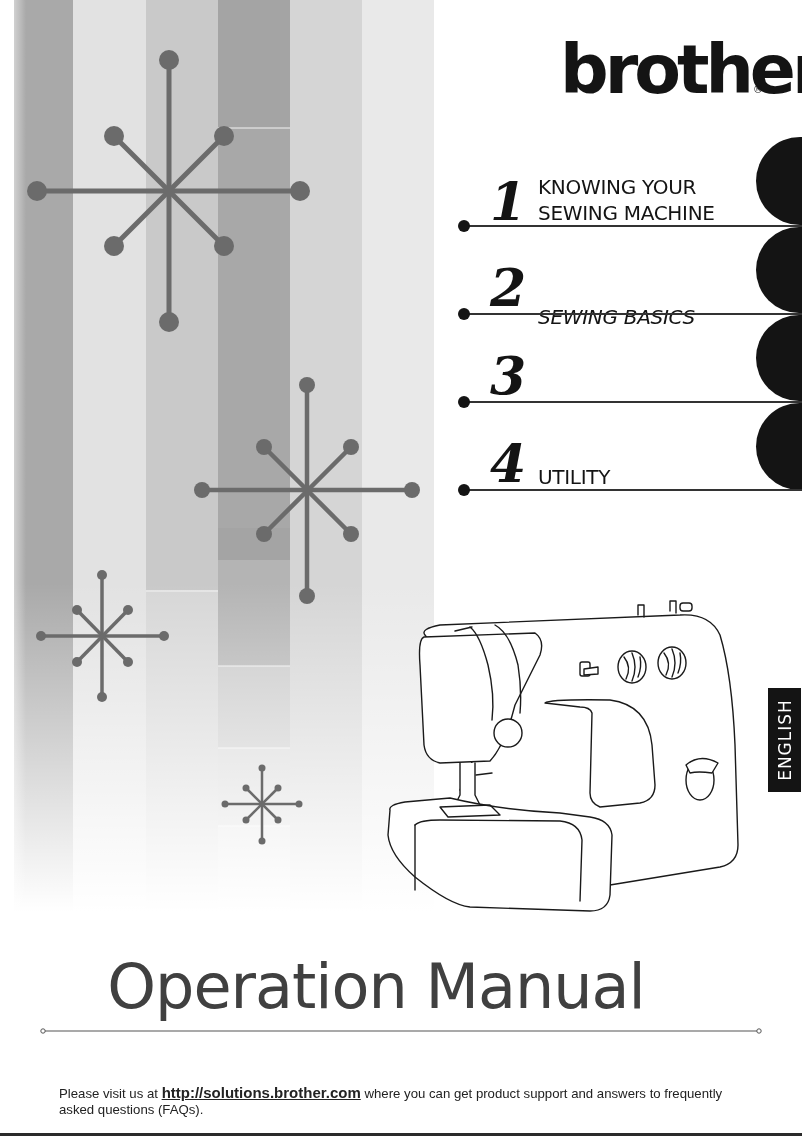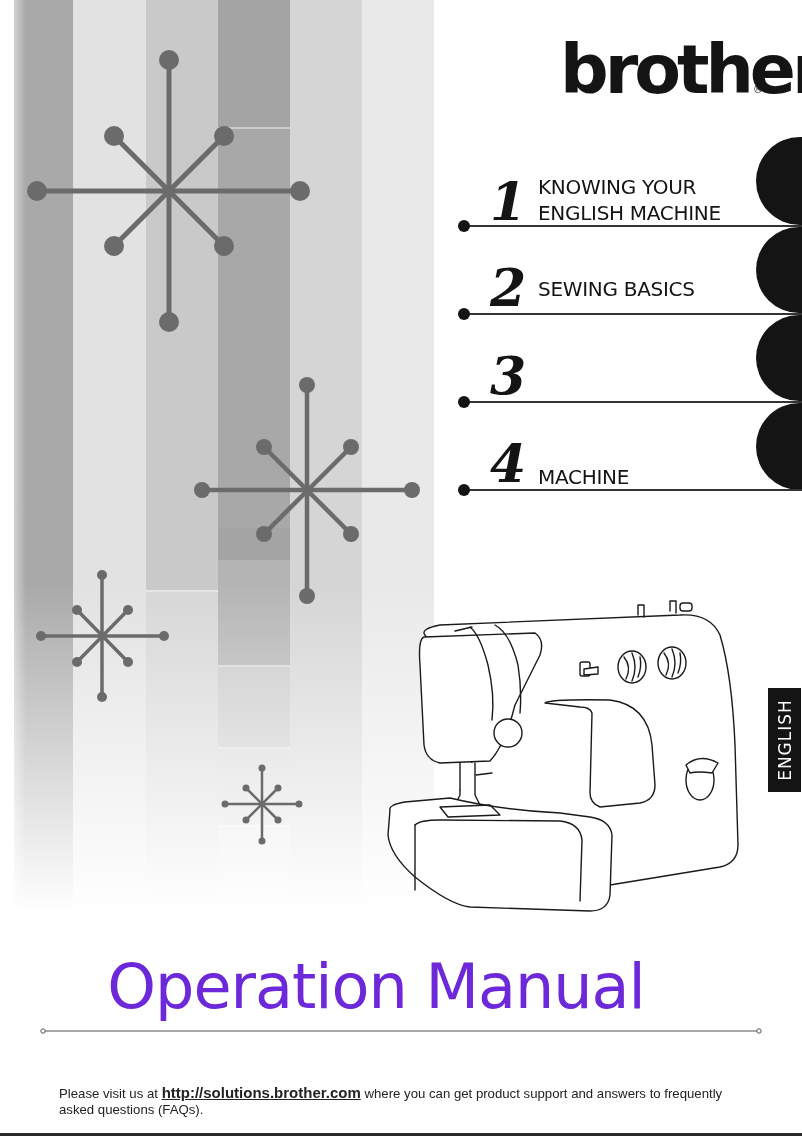--- a/index.html
+++ b/index.html
@@ -10,21 +10,21 @@
   #brand-reg { left: 753px; top: 84px; font-size: 10px; color: #141414; }
   .toc-row { position: absolute; left: 458px; width: 344px; height: 60px; }
   .toc-num { position: absolute; font-family: "DejaVu Serif", serif; font-weight: bold; font-style: italic; font-size: 52px; color: #141414; line-height: 1; }
   .toc-label { position: absolute; left: 80px; font-family: "DejaVu Sans", sans-serif; font-size: 20px; color: #141414; line-height: 26px; letter-spacing: -0.3px; text-align: center; }
   .toc-line { position: absolute; left: 8px; right: 0; height: 1.5px; background: #333; }
   .toc-dot { position: absolute; left: 0; width: 12px; height: 12px; border-radius: 50%; background: #141414; }
   .tab { position: absolute; left: 756px; width: 92px; border-radius: 46px 0 0 46px; background: #141414; }
   #english-tab { left: 768px; top: 688px; width: 33px; height: 104px; background: #141414; }
   #english-label { position: absolute; left: 50%; top: 50%; transform: translate(-50%, -50%) rotate(-90deg); color: #ffffff; font-size: 17px; letter-spacing: 1px; white-space: nowrap; }
   #machine { left: 380px; top: 595px; width: 370px; height: 320px; }
-  #title { left: 0; width: 752px; top: 956px; text-align: center; font-family: "DejaVu Sans", sans-serif; font-size: 62px; font-weight: normal; color: #6d28d9; letter-spacing: -1px; line-height: 1; }
+  #title { left: 0; width: 752px; top: 956px; text-align: center; font-family: "DejaVu Sans", sans-serif; font-size: 62px; font-weight: normal; color: #404040; letter-spacing: -1px; line-height: 1; }
   #title-rule { left: 40px; width: 722px; top: 1028px; height: 6px; }
   #footer-text { left: 59px; top: 1061px; width: 700px; font-family: "Liberation Sans", sans-serif; font-size: 13.2px; line-height: 16px; color: #222; margin-top: 24px; }
   #footer-link { font-weight: bold; font-size: 15px; color: #222; text-decoration: underline; }
   #bottom-bar { left: 0; top: 1133px; width: 802px; height: 3px; background: #2a2a2a; }
 </style>
 </head>
 <body>
 
 <svg id="bg-art" class="abs" viewBox="0 0 440 940" width="440" height="940">
   <defs>
@@ -121,38 +121,38 @@
 <div id="brand-reg" class="abs">®</div>
 
 <div class="tab" style="top:137px;height:88px;"></div>
 <div class="tab" style="top:227px;height:86px;"></div>
 <div class="tab" style="top:315px;height:86px;"></div>
 <div class="tab" style="top:403px;height:87px;"></div>
 
 <div class="toc-row" style="top:168px;">
   <span class="toc-num" style="left:32px;top:8px;">1</span>
   <span class="toc-label" style="top:6px;">KNOWING YOUR</span>
-  <span class="toc-label" style="top:32px;">ENGLISH MACHINE</span>
+  <span class="toc-label" style="top:32px;">SEWING MACHINE</span>
   <div class="toc-line" style="top:57px;"></div>
   <div class="toc-dot" style="top:52px;"></div>
 </div>
 <div class="toc-row" style="top:256px;">
   <span class="toc-num" style="left:32px;top:6px;">2</span>
-  <span class="toc-label" style="top:20px;">SEWING BASICS</span>
+  <span class="toc-label" style="top:48px;font-style:italic;">SEWING BASICS</span>
   <div class="toc-line" style="top:57px;"></div>
   <div class="toc-dot" style="top:52px;"></div>
 </div>
 <div class="toc-row" style="top:344px;">
   <span class="toc-num" style="left:32px;top:6px;">3</span>
   <div class="toc-line" style="top:57px;"></div>
   <div class="toc-dot" style="top:52px;"></div>
 </div>
 <div class="toc-row" style="top:432px;">
   <span class="toc-num" style="left:32px;top:6px;">4</span>
-  <span class="toc-label" style="top:32px;">MACHINE</span>
+  <span class="toc-label" style="top:32px;">UTILITY</span>
   <div class="toc-line" style="top:57px;"></div>
   <div class="toc-dot" style="top:52px;"></div>
 </div>
 
 <svg id="machine" class="abs" viewBox="0 0 370 320" width="370" height="320" fill="#fff" stroke="#1a1a1a" stroke-width="1.4" stroke-linejoin="round" stroke-linecap="round">
   <path d="M45,40 Q40,34 60,30 L300,20 Q330,18 340,40 Q352,80 355,150 L358,250 Q358,268 340,272 L230,290 Q200,292 200,280 L200,240 Q200,230 190,230 L120,230 Q110,232 110,240 L110,215 L90,212 L80,195 L95,160 L100,120 Z"></path>
   <path d="M44,42 Q38,44 40,70 L44,150 Q46,165 60,168 L110,166 Q125,150 135,110 L160,60 Q165,45 155,38 Z"></path>
   <line x1="75" y1="36" x2="92" y2="32" fill="none"></line>
   <path d="M90,32 Q100,40 108,70 Q115,100 112,125" fill="none"></path>
   <path d="M115,30 Q130,38 138,70 Q142,95 140,118" fill="none"></path>

